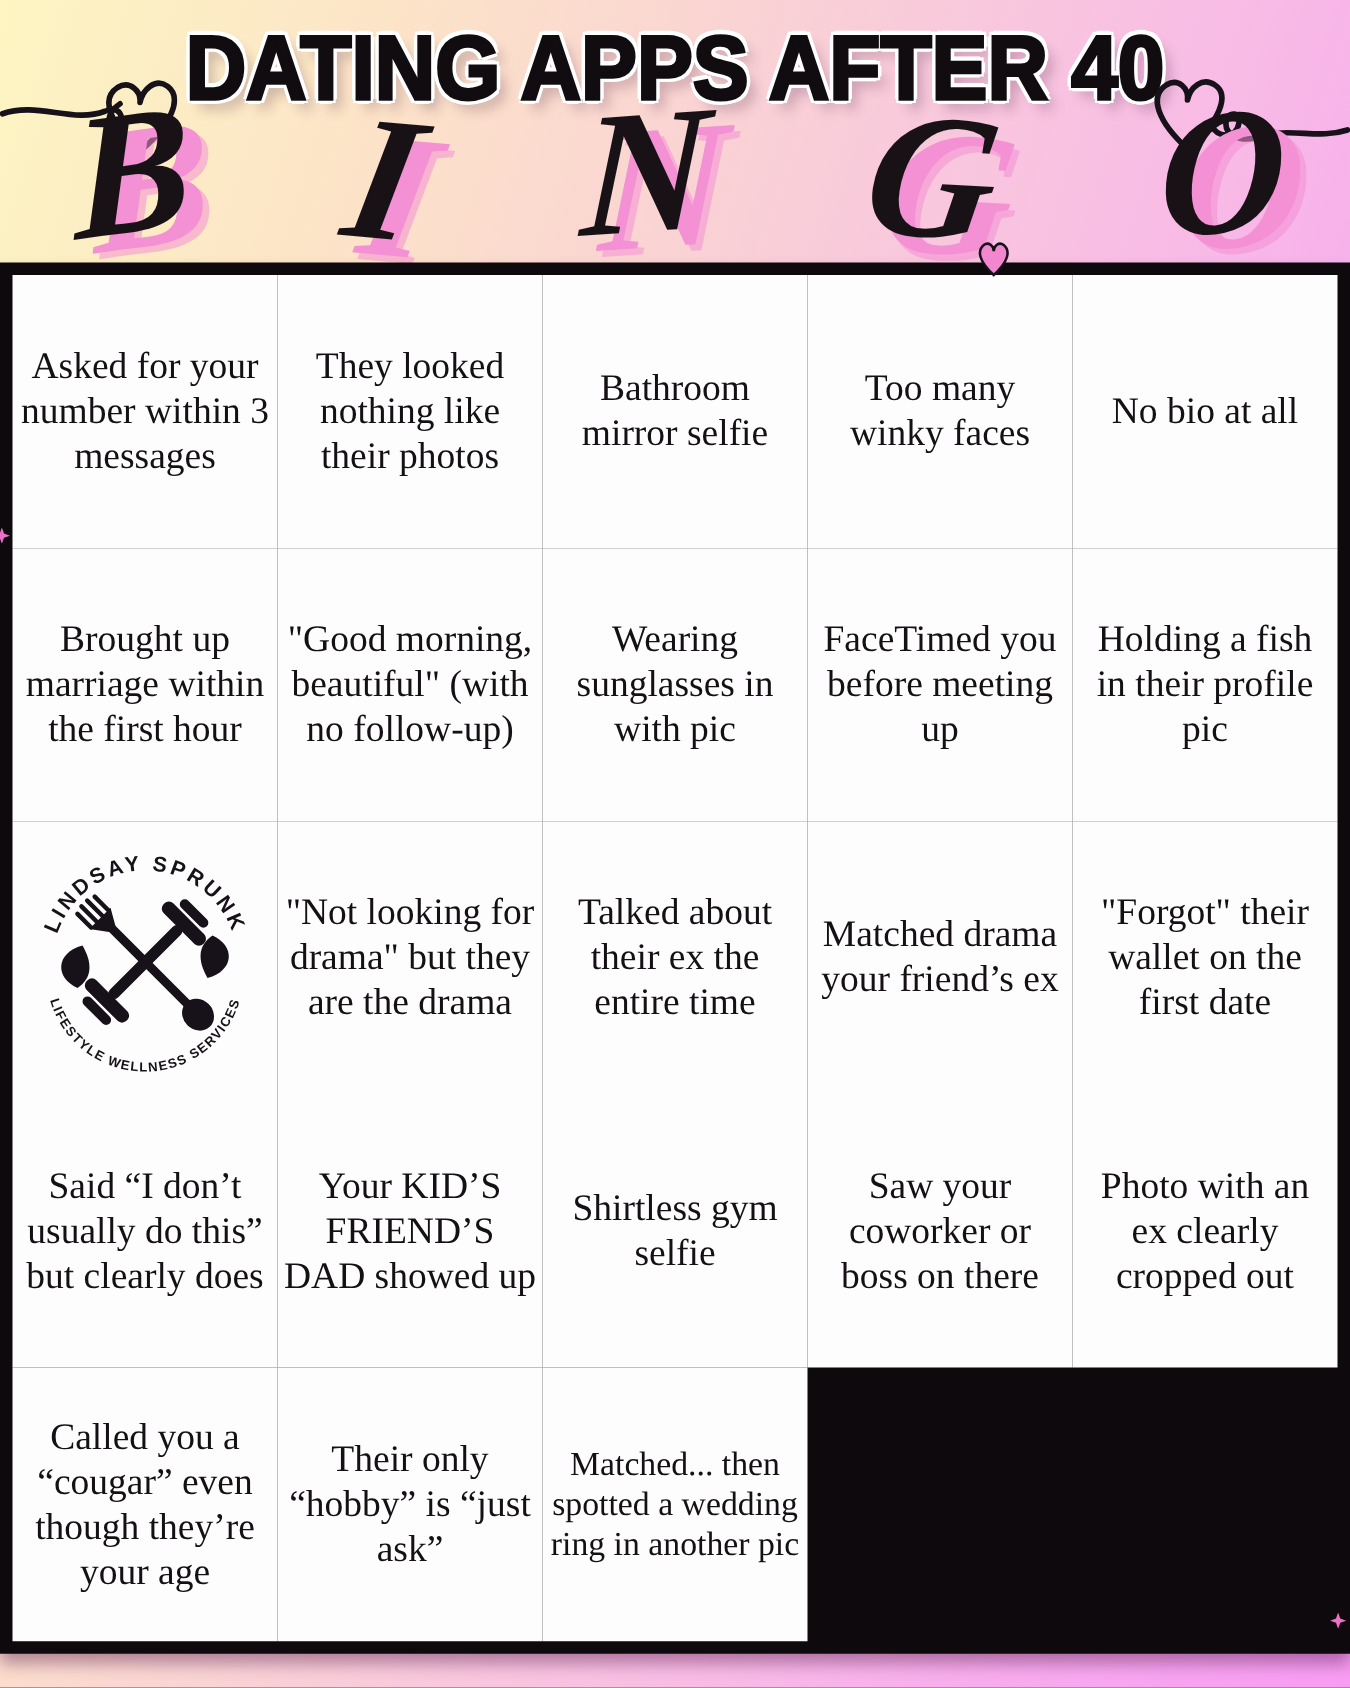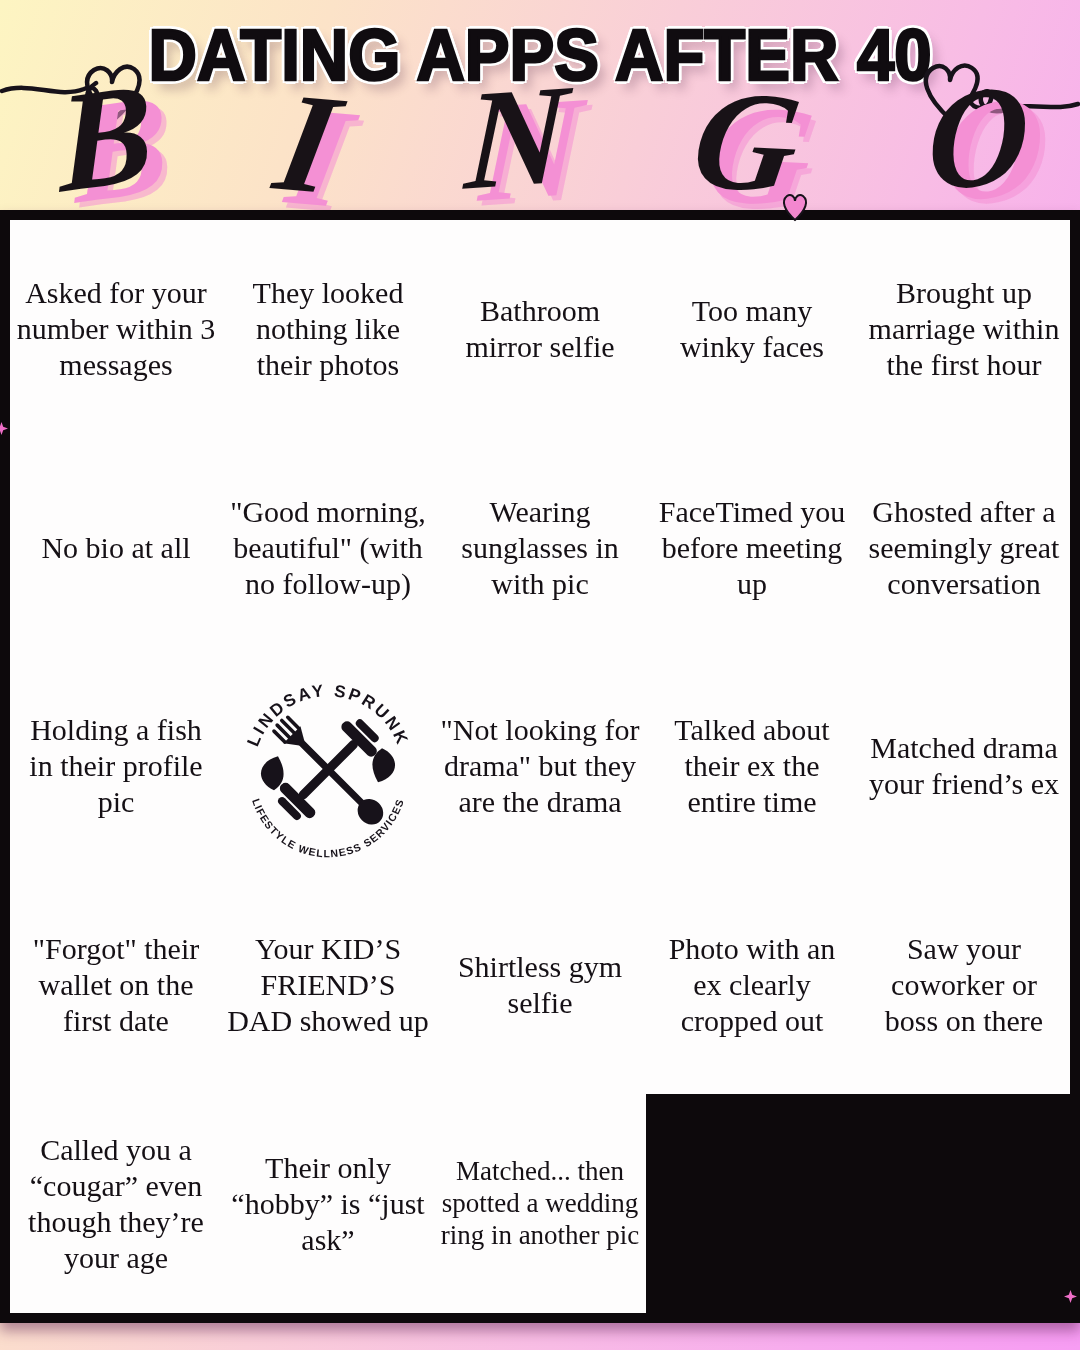--- a/index.html
+++ b/index.html
@@ -141,38 +141,35 @@
         <span>They looked nothing like their photos</span>
       </div>
     <div class="cell">
         <span>Bathroom mirror selfie</span>
       </div>
     <div class="cell">
         <span>Too many winky faces</span>
       </div>
 
     <div class="cell">
+        <span>No bio at all</span>
+      </div>
+    <div class="cell">
         <span>Brought up marriage within the first hour</span>
       </div>
     <div class="cell">
-        <span>No bio at all</span>
-      </div>
-    <div class="cell">
         <span>"Good morning, beautiful" (with no follow-up)</span>
       </div>
     <div class="cell">
         <span>Wearing sunglasses in with pic</span>
       </div>
     <div class="cell">
         <span>FaceTimed you before meeting up</span>
       </div>
 
-    <div class="cell">
-        <span>Ghosted after a seemingly great conversation</span>
-      </div>
     <div class="cell">
         <span>Holding a fish in their profile pic</span>
       </div>
 
     <div class="cell logo-cell">
       <svg viewBox="0 0 200 200">
         <defs>
           <path id="arcTop" d="M 26 104 A 74 74 0 0 1 174 104"></path>
           <path id="arcBot" d="M 21 112 A 79 79 0 0 0 179 112"></path>
         </defs>
@@ -212,31 +209,34 @@
         <span>Talked about their ex the entire time</span>
       </div>
 
     <div class="cell">
         <span>Matched drama your friend’s ex</span>
       </div>
     <div class="cell">
         <span>"Forgot" their wallet on the first date</span>
       </div>
     <div class="cell">
+        <span>Said “I don’t usually do this” but clearly does</span>
+      </div>
+    <div class="cell">
         <span>Your KID’S FRIEND’S DAD showed up</span>
       </div>
     <div class="cell">
         <span>Shirtless gym selfie</span>
       </div>
 
     <div class="cell">
+        <span>Saw your coworker or boss on there</span>
+      </div>
+    <div class="cell">
         <span>Photo with an ex clearly cropped out</span>
-      </div>
-    <div class="cell">
-        <span>Saw your coworker or boss on there</span>
       </div>
     <div class="cell">
         <span>Called you a “cougar” even though they’re your age</span>
       </div>
     <div class="cell">
         <span>Their only “hobby” is “just ask”</span>
       </div>
     <div class="cell sm">
         <span>Matched... then spotted a wedding ring in another pic</span>
       </div>

